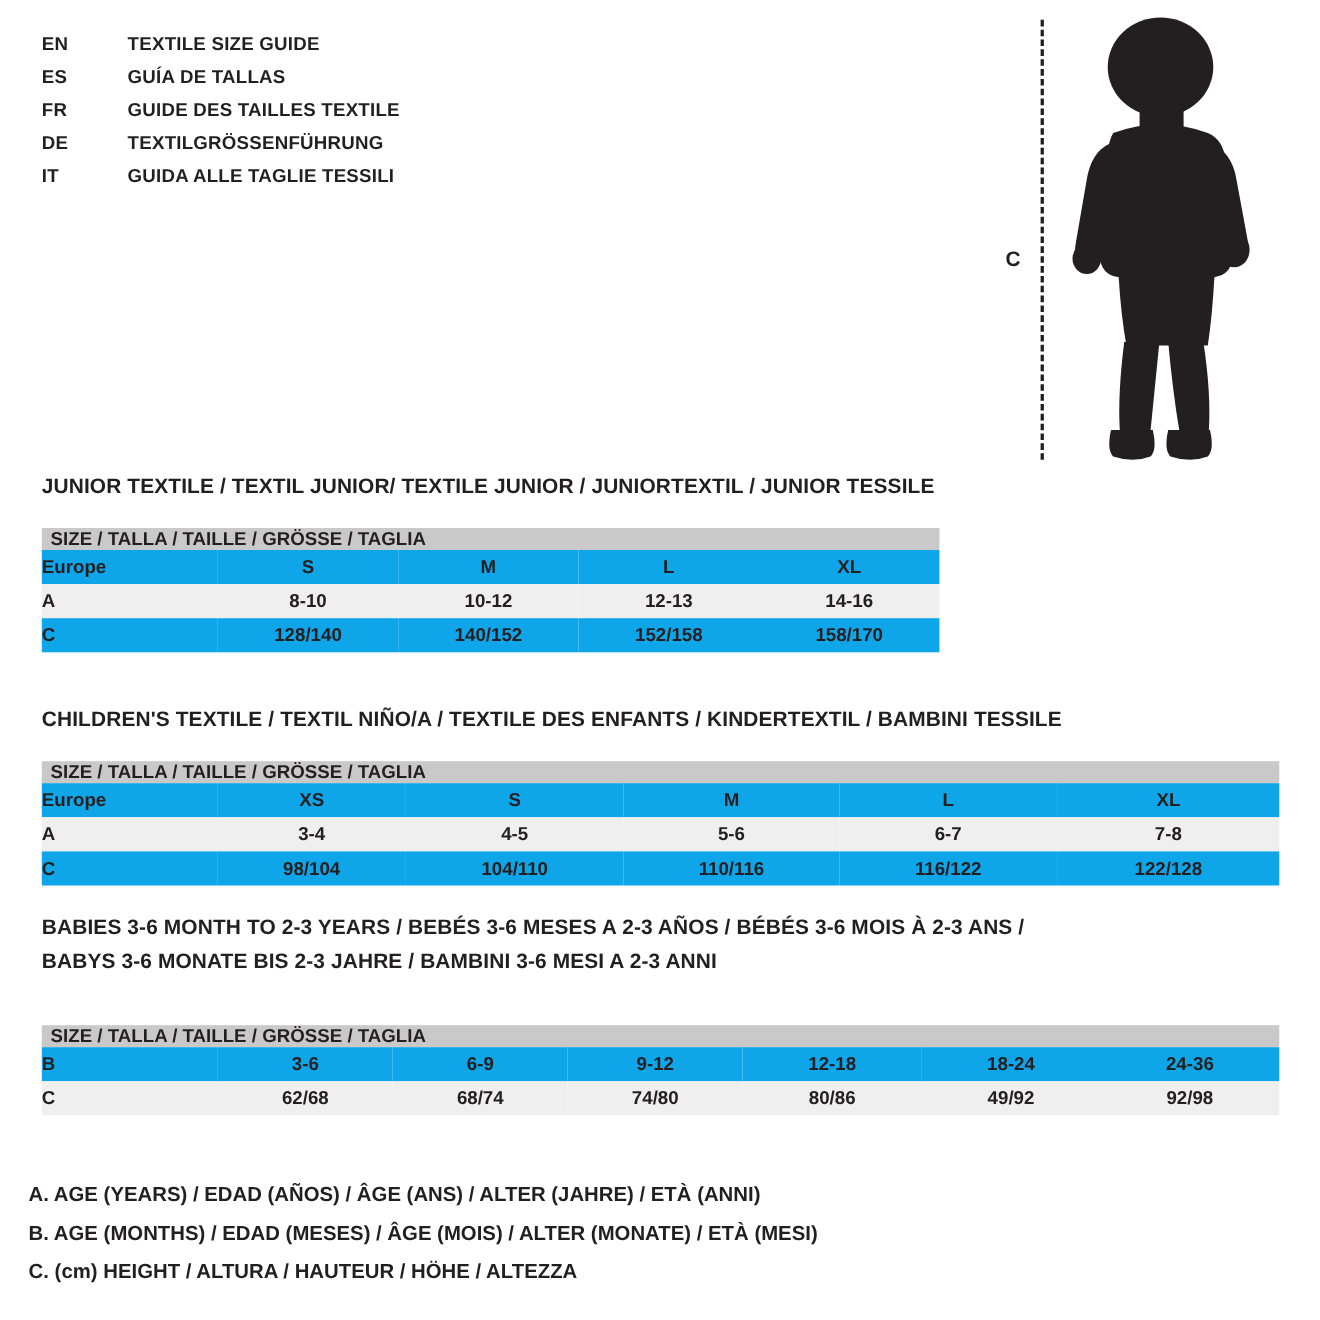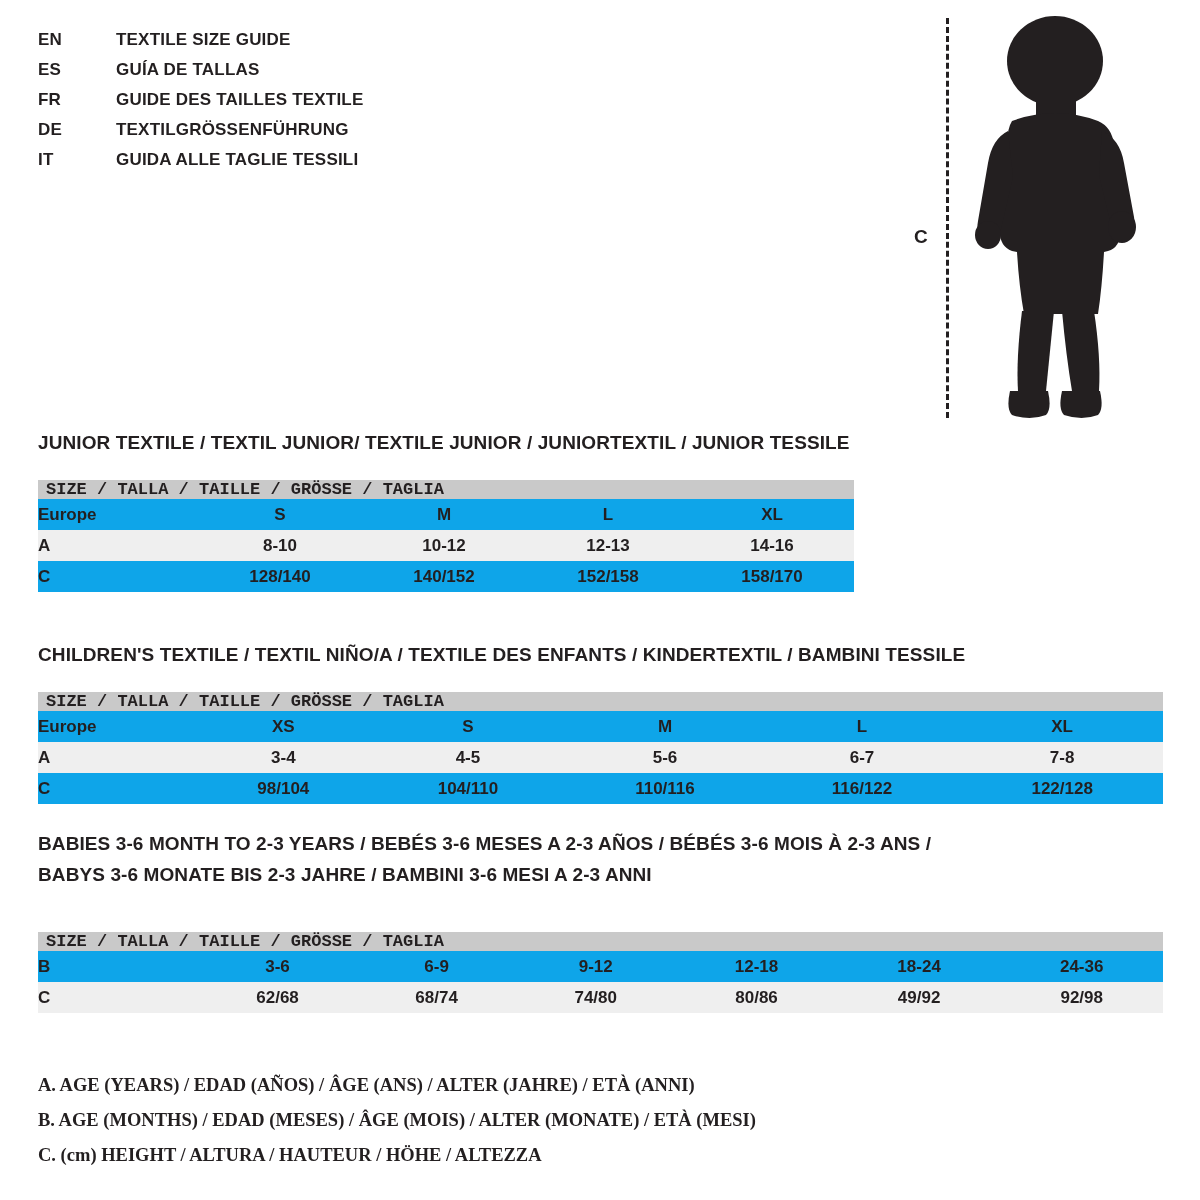--- a/index.html
+++ b/index.html
@@ -99,40 +99,38 @@
     height: 31px;
     vertical-align: middle;
     font-weight: bold;
     color: #231f20;
   }
   .band-head td {
     background: #c9c9c9;
     font-size: 17px;
     padding-left: 8px;
     height: 16px;
-    font-family: Liberation Mono, monospace;
   }
   .row-light td { background: #0ea5e9; }
   .row-grey td { background: #efefef; }
   .label-cell {
     padding-left: 8px;
     text-align: left;
     width: 160px;
   }
   .val-cell { text-align: center; }
 
   
   .legend {
     position: absolute;
-    left: 38px;
+    left: 26px;
     top: 1068px;
     font-size: 18.5px;
     font-weight: bold;
     line-height: 35px;
-    font-family: Liberation Serif, serif;
   }
   .legend div { white-space: nowrap; }
 </style>
 </head>
 <body>
 
 <div id="page">
 
   <div class="lang-block">
     <div class="lang-row">

